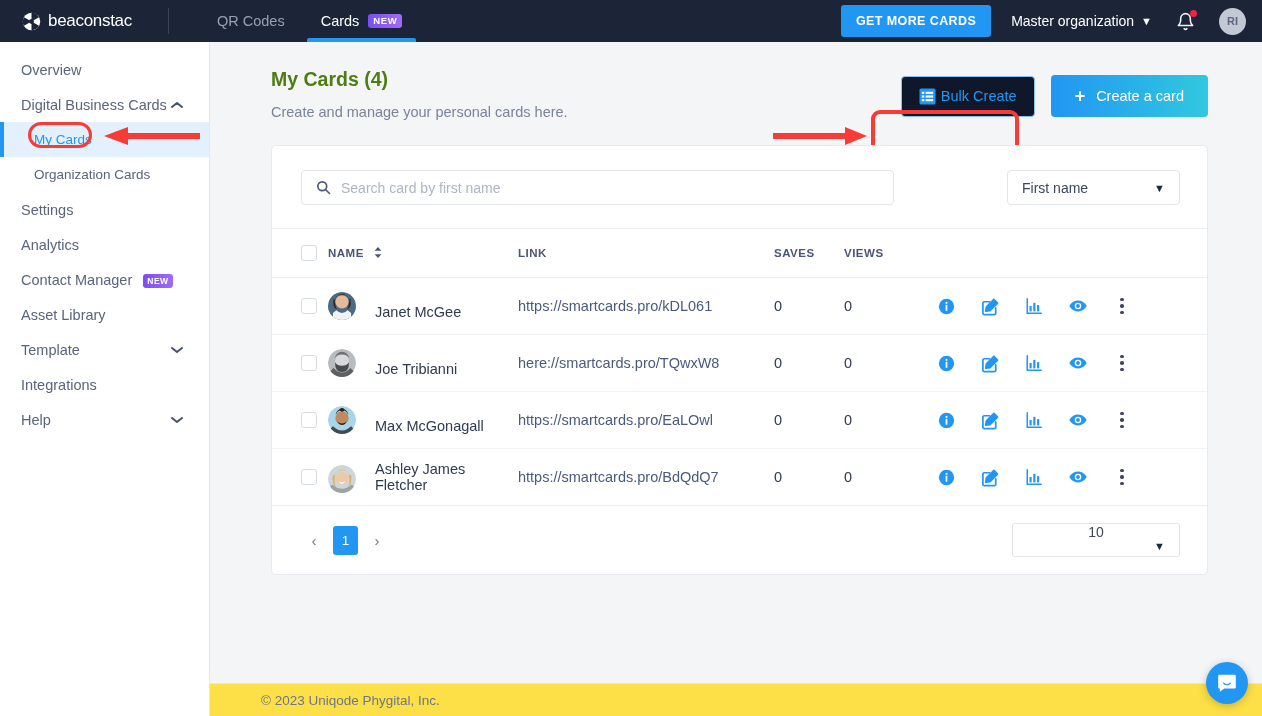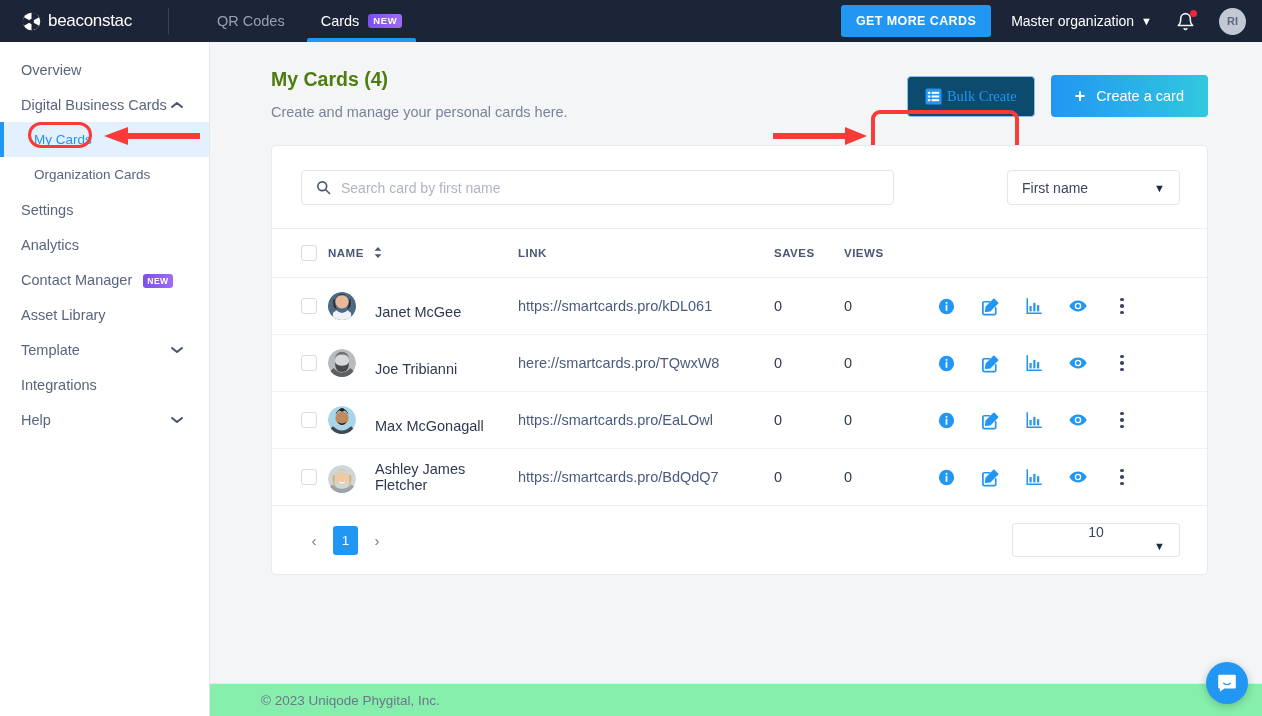--- a/index.html
+++ b/index.html
@@ -113,23 +113,23 @@
   }
   .page-head { padding: 26px 0 0 61px; }
   .page-title { font-size: 19.5px; color: #4d7c0f; font-weight: bold; }
   .page-sub { font-size: 14.5px; color: #79839a; margin-top: 13px; }
 
   .head-actions {
     position: absolute; right: 54px; top: 33px; display: flex; align-items: center;
   }
   .btn-bulk {
     display: flex; align-items: center; gap: 5px;
-    background: #0c4a6e; border: 1px solid #89bff3; border-radius: 4px;
+    background: #0f172a; border: 1px solid #89bff3; border-radius: 4px;
     color: #2196f3; font-size: 14.5px; padding: 11px 17px; cursor: pointer;
-    font-family: Liberation Serif, serif;
+    font-family: Liberation Sans, sans-serif;
   }
   .btn-create {
     display: flex; align-items: center; gap: 11px; margin-left: 16px;
     background: linear-gradient(90deg, #2196f3 0%, #31c8de 100%);
     border: none; border-radius: 4px; color: #fff; font-size: 14.5px;
     padding: 12px 24px; cursor: pointer; font-family: inherit;
   }
   .btn-create .plus { font-size: 18px; font-weight: bold; line-height: 1; }
 
   .ann-rect-bulk {
@@ -216,21 +216,21 @@
   .perpage {
     margin-left: auto; width: 168px; height: 34px; border: 1px solid #e1e5ea;
     border-radius: 3px; display: flex; align-items: center; padding: 0 14px;
     color: #3c4660; font-size: 14px; cursor: pointer; flex-direction: column;
   }
   .perpage .caret { margin-left: auto; font-size: 11px; color: #202a3f; }
 
   
   .footer {
     position: absolute; left: 210px; top: 683px; width: 1052px; height: 33px;
-    background: #86efac; border-top: 1px solid #e4e7ec;
+    background: #fde047; border-top: 1px solid #e4e7ec;
     display: flex; align-items: center; padding-left: 51px;
     color: #6d768c; font-size: 13.5px;
   }
   .chatbtn {
     position: absolute; right: 14px; bottom: 12px; width: 42px; height: 42px;
     border-radius: 50%; background: #2196f3; cursor: pointer;
     display: flex; align-items: center; justify-content: center;
     box-shadow: 0 2px 8px rgba(0,0,0,.22);
   }
 </style>

